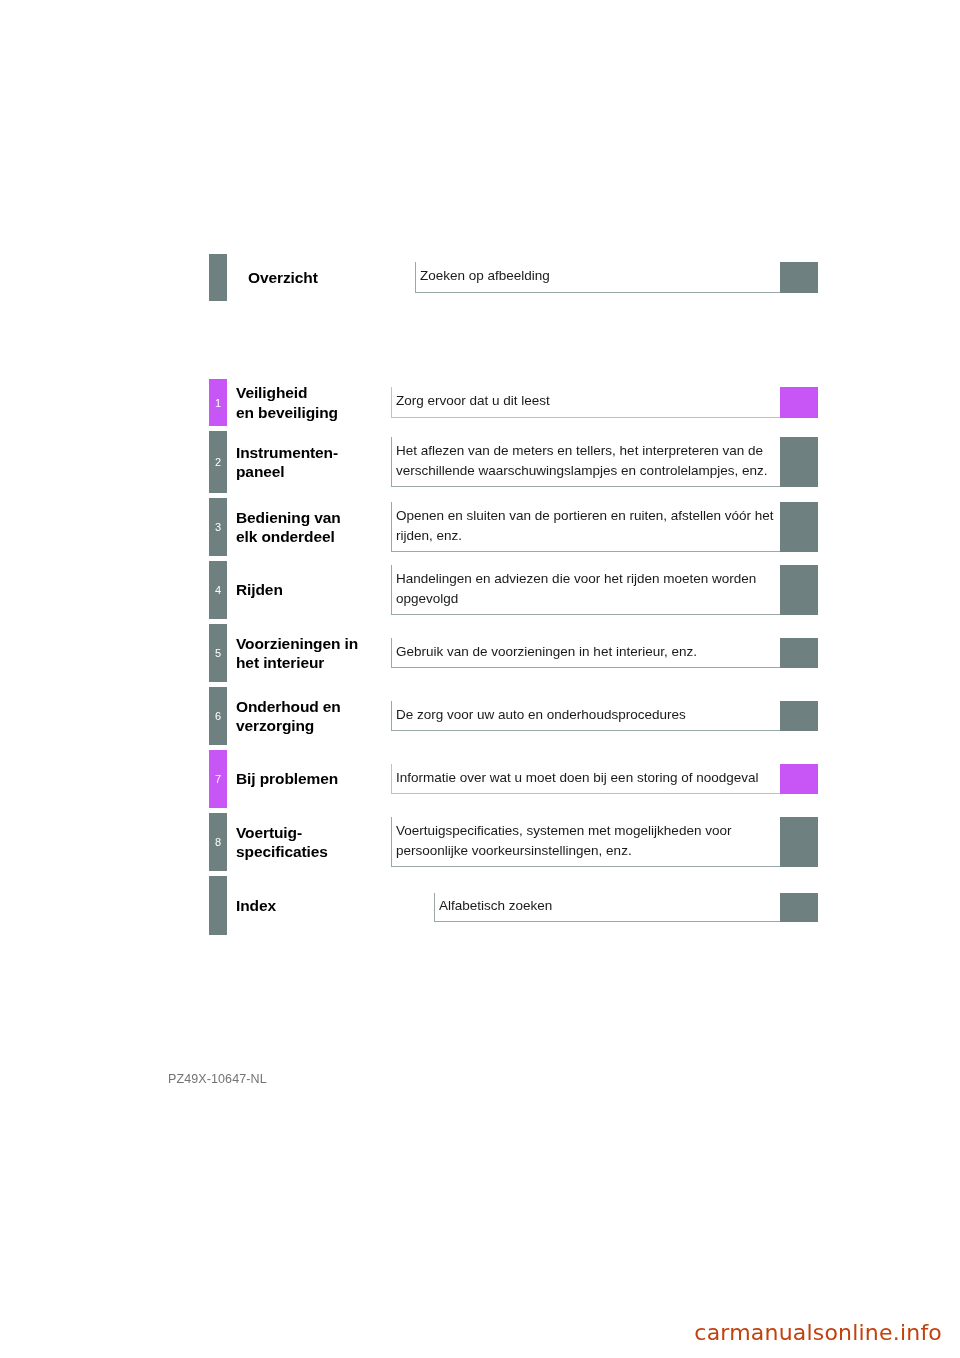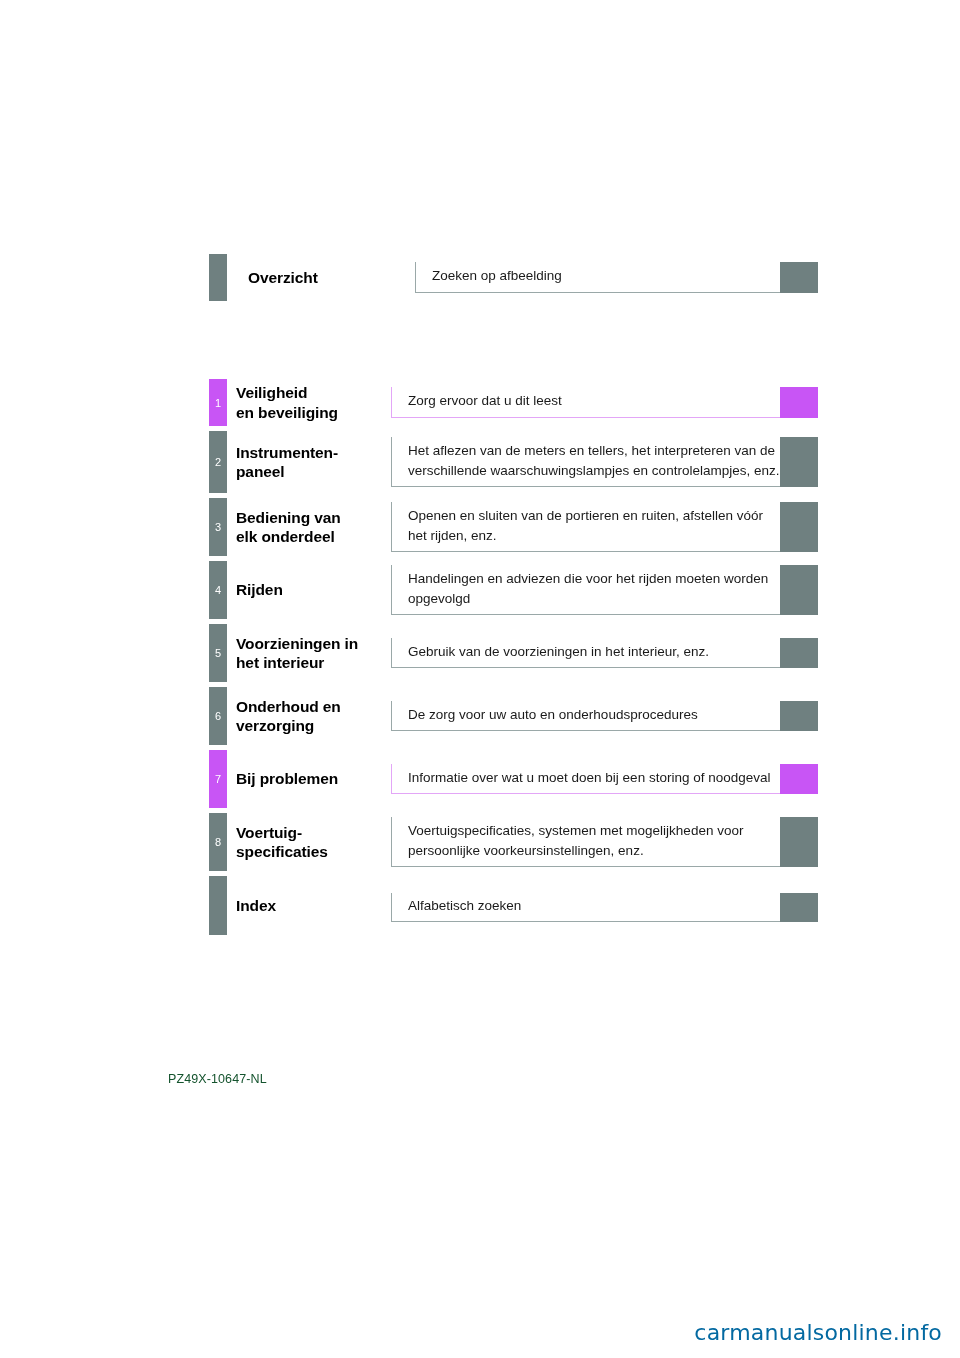--- a/index.html
+++ b/index.html
@@ -88,21 +88,21 @@
     align-items: stretch;
   }
 
   .desc-box {
     flex: 1 1 auto;
     border-left: 1px solid #9aa8a8;
     border-bottom: 1px solid #9aa8a8;
     box-sizing: border-box;
     display: flex;
     align-items: center;
-    padding: 4px 0 6px 16px;
+    padding: 4px 0 6px 4px;
     font-size: 13.5px;
     line-height: 1.42;
     color: #1a1a1a;
   }
   .desc-box.accent {
     border-left-color: #e3a6f7;
     border-bottom-color: #e3a6f7;
   }
 
   
@@ -112,31 +112,31 @@
     background: #6f8080;
   }
   .right-tab.accent { background: #c855f5; }
 
   
   #footer-code {
     position: absolute;
     left: 168px;
     top: 1072px;
     font-size: 12.5px;
-    color: #14532d;
+    color: #737373;
     letter-spacing: 0.1px;
   }
 
   
   #watermark {
     position: absolute;
     right: 18px;
     top: 1320px;
     font-size: 22px;
-    color: #0369a1;
+    color: #c2410c;
     letter-spacing: 0.2px;
     font-family: "DejaVu Sans", sans-serif;
   }
 </style>
 </head>
 <body>
 
 <div id="page">
 
   <div class="toc-block" style="top:254px;">
@@ -308,21 +308,21 @@
     </div>
   </div>
 
   <div class="toc-block" style="top:876px;">
     <div class="toc-row" style="height:59px;">
       <div class="left-tab">
         <span class="tab-number"></span>
       </div>
       <div class="title-cell">Index</div>
       <div class="desc-stack">
-        <div class="desc-line" style="height:29px; margin-top:3px;">
+        <div class="desc-line" style="height:29px; margin-top:3px;margin-left:43px;">
           <div class="desc-box">Alfabetisch zoeken</div>
           <div class="right-tab"></div>
         </div>
       </div>
     </div>
   </div>
 
   <div id="footer-code">PZ49X-10647-NL</div>
 
   <div id="watermark">carmanualsonline.info</div>

